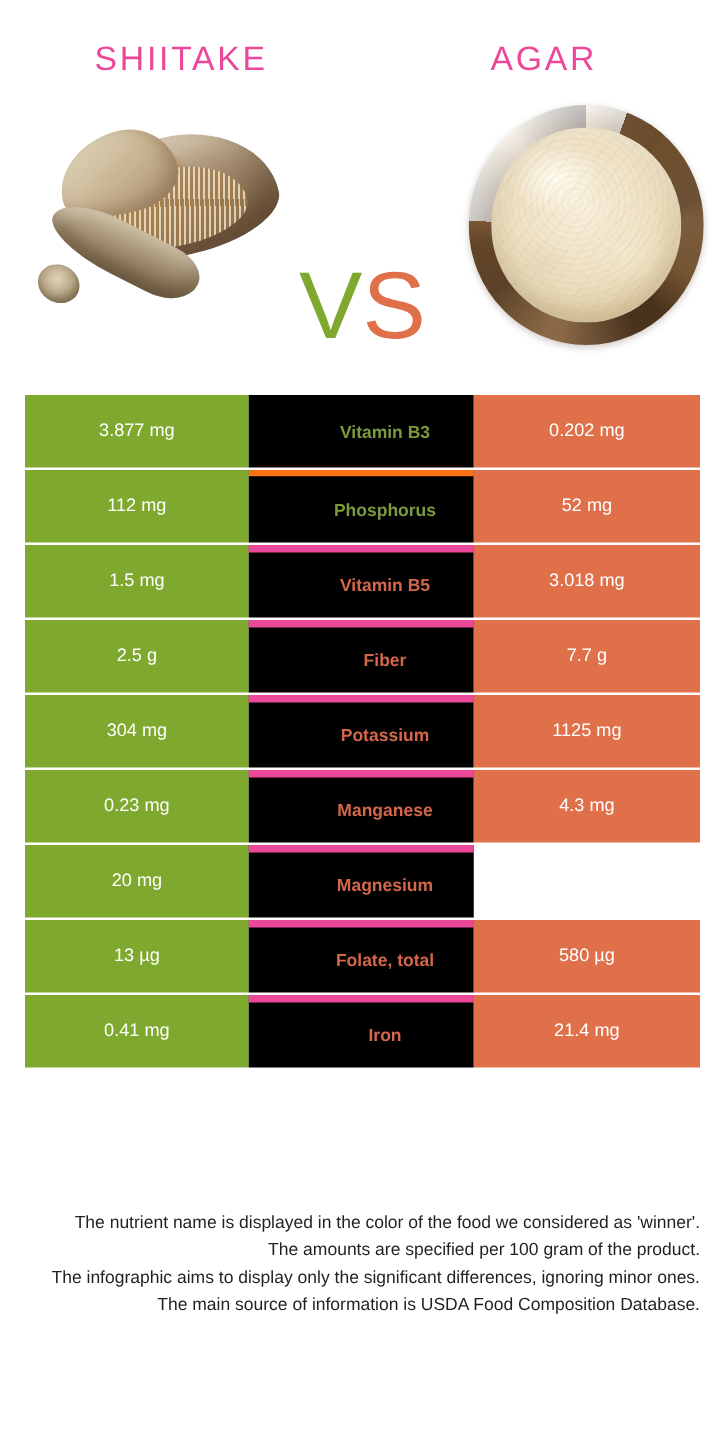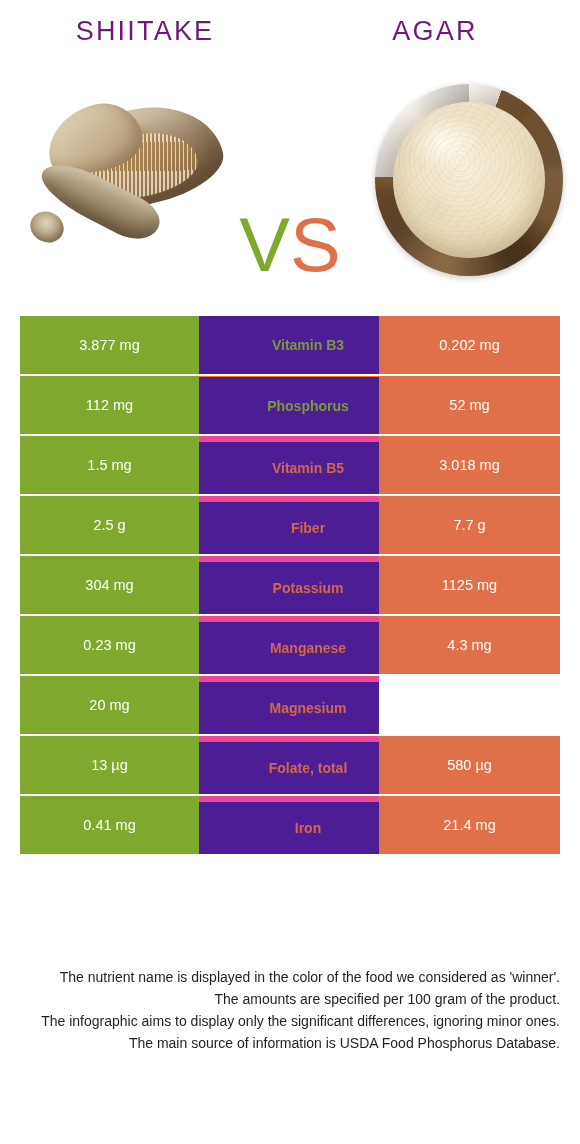--- a/index.html
+++ b/index.html
@@ -18,25 +18,25 @@
   
   .titles {
     position: absolute;
     top: 16px;
     left: 0;
     width: 580px;
     height: 46px;
   }
   .food-title {
     position: absolute;
-    top: 0;
+    top: 16px;
     font-size: 27px;
     font-weight: 300;
     letter-spacing: 2.2px;
-    color: #701a75;
+    color: #ec4899;
     text-transform: uppercase;
     white-space: nowrap;
     font-family: "Liberation Sans", sans-serif;
   }
   .title-left  { left: 0;   width: 290px; text-align: center; }
   .title-right { left: 290px; width: 290px; text-align: center; }
 
   
   .hero {
     position: absolute;
@@ -217,26 +217,26 @@
     font-size: 14.5px;
     box-sizing: border-box;
   }
   .cell-left {
     width: 179px;
     background: #7FA82E;
     color: #ffffff;
   }
   .cell-mid {
     width: 180px;
-    background: #4c1d95;
+    background: #000000;
     font-weight: bold;
     font-size: 14px;
     padding-left: 38px;
   }
-  .cell-mid.win-left  { color: #7B9A3D; border-top: 1px solid #f97316; }
+  .cell-mid.win-left  { color: #7B9A3D; border-top: 5px solid #f97316; }
   .cell-mid.win-right { color: #D4674A; border-top: 6px solid #ec4899; }
   .row:first-child .cell-mid { border-top: none; }
   .cell-right {
     width: 181px;
     background: #E0704A;
     color: #ffffff;
   }
 
   
   .footer {
@@ -325,14 +325,14 @@
       <div class="cell cell-left">0.41 mg</div>
       <div class="cell cell-mid win-right">Iron</div>
       <div class="cell cell-right">21.4 mg</div>
     </div>
   </div>
 
 <div class="footer">
   <p>The nutrient name is displayed in the color of the food we considered as 'winner'.</p>
   <p>The amounts are specified per 100 gram of the product.</p>
   <p>The infographic aims to display only the significant differences, ignoring minor ones.</p>
-  <p>The main source of information is USDA Food Phosphorus Database.</p>
+  <p>The main source of information is USDA Food Composition Database.</p>
 </div>
 
 </body></html>

